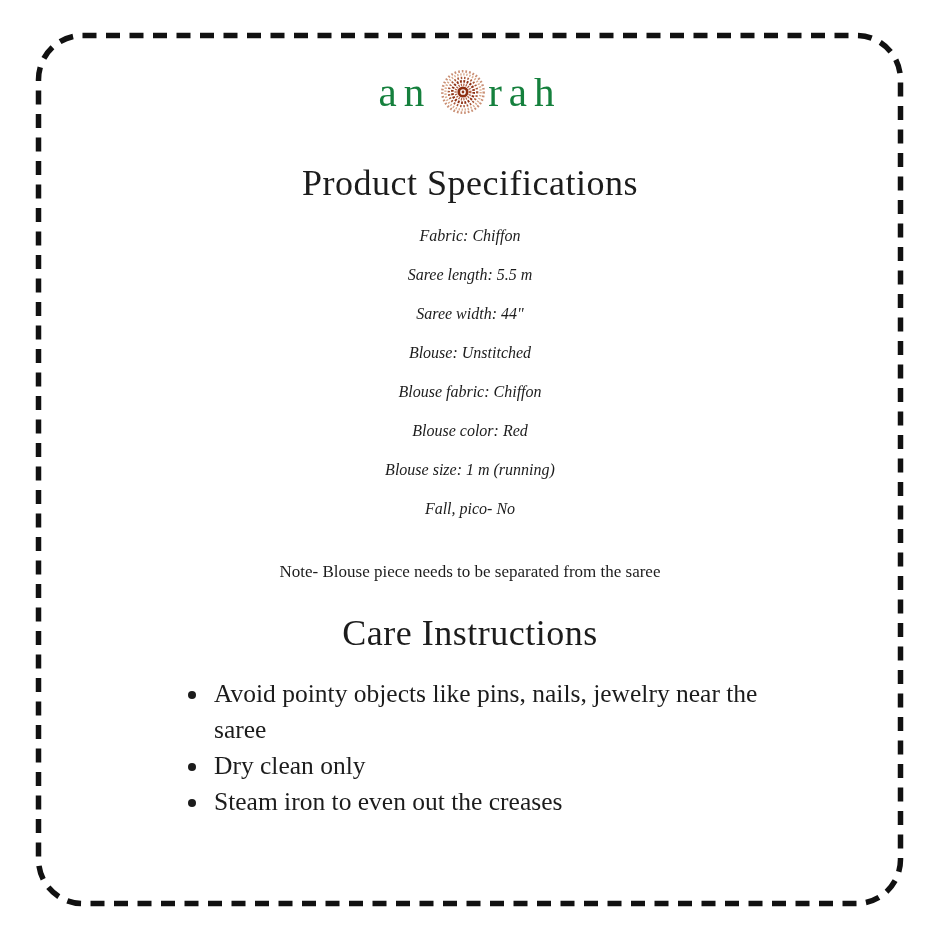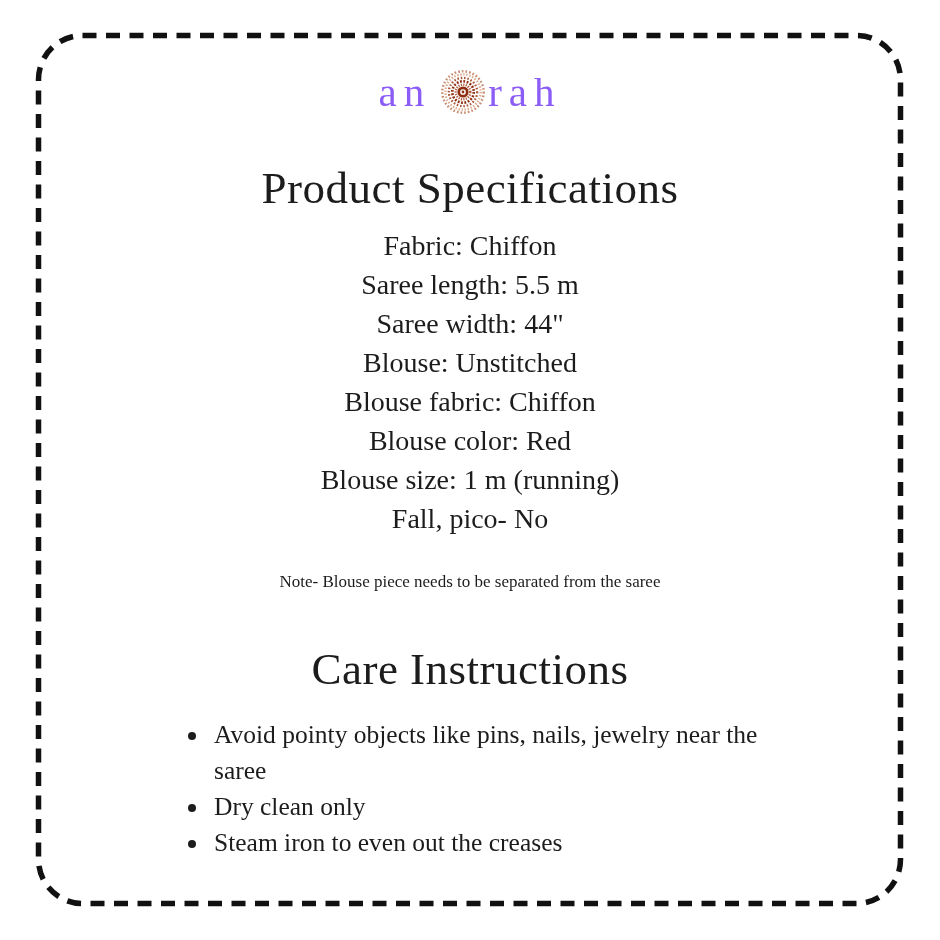--- a/index.html
+++ b/index.html
@@ -31,36 +31,37 @@
     align-items: center;
     justify-content: center;
     gap: 4px;
     font-size: 41px;
     letter-spacing: 7px;
     font-weight: 400;
     height: 52px;
   }
   .logo .mandala { width: 46px; height: 46px; flex: 0 0 auto; margin-left: 5px; margin-right: -2px; }
   .section-title {
-    font-size: 45px;
+    font-size: 36px;
     font-weight: 400;
     letter-spacing: 0.5px;
   }
   .specs-title { margin-top: 44px; }
   .spec-list { margin-top: 12px; }
   .spec-line {
-    font-size: 28px;
+    font-size: 16px;
     line-height: 39px;
+    font-style: italic;
   }
   .note {
     margin-top: 27px;
     font-size: 17px;
     line-height: 34px;
   }
-  .care-title { margin-top: 44px; }
+  .care-title { margin-top: 23px; }
   .care-list {
     margin-top: 22px;
     margin-left: 210px;
     margin-right: 150px;
     max-width: 560px;
     text-align: left;
     font-size: 25.5px;
     line-height: 36px;
     list-style: disc outside;
   }
@@ -70,21 +71,21 @@
 <body>
 
 <div class="card">
 
   <svg class="border-svg" viewBox="0 0 940 940" xmlns="http://www.w3.org/2000/svg" aria-hidden="true">
     <rect x="38.5" y="35.5" width="862" height="868" rx="44" ry="44" fill="none" stroke="#111111" stroke-width="5.5" stroke-dasharray="14 9.5"></rect>
   </svg>
 
   <div class="content">
 
-    <div class="logo" style="color:#8b5cf6;">
+    <div class="logo" style="color:#15803d;">
       <span>an</span>
       <svg class="mandala" viewBox="0 0 60 60" xmlns="http://www.w3.org/2000/svg" aria-hidden="true">
         <circle cx="30" cy="30" r="27" fill="none" stroke="#c98f74" stroke-width="3.2" stroke-dasharray="2.2 2.6"></circle>
         <circle cx="30" cy="30" r="23" fill="none" stroke="#d9a98c" stroke-width="3" stroke-dasharray="1.8 2.2"></circle>
         <circle cx="30" cy="30" r="18.5" fill="none" stroke="#a85636" stroke-width="3" stroke-dasharray="2 2.4"></circle>
         <circle cx="30" cy="30" r="14" fill="none" stroke="#8e2f12" stroke-width="3.4" stroke-dasharray="2.4 2"></circle>
         <circle cx="30" cy="30" r="9.5" fill="none" stroke="#b06044" stroke-width="3.2" stroke-dasharray="1.6 1.6"></circle>
         <circle cx="30" cy="30" r="5.5" fill="none" stroke="#8e2f12" stroke-width="3.6"></circle>
         <circle cx="30" cy="30" r="1.8" fill="#8e2f12"></circle>
       </svg>

